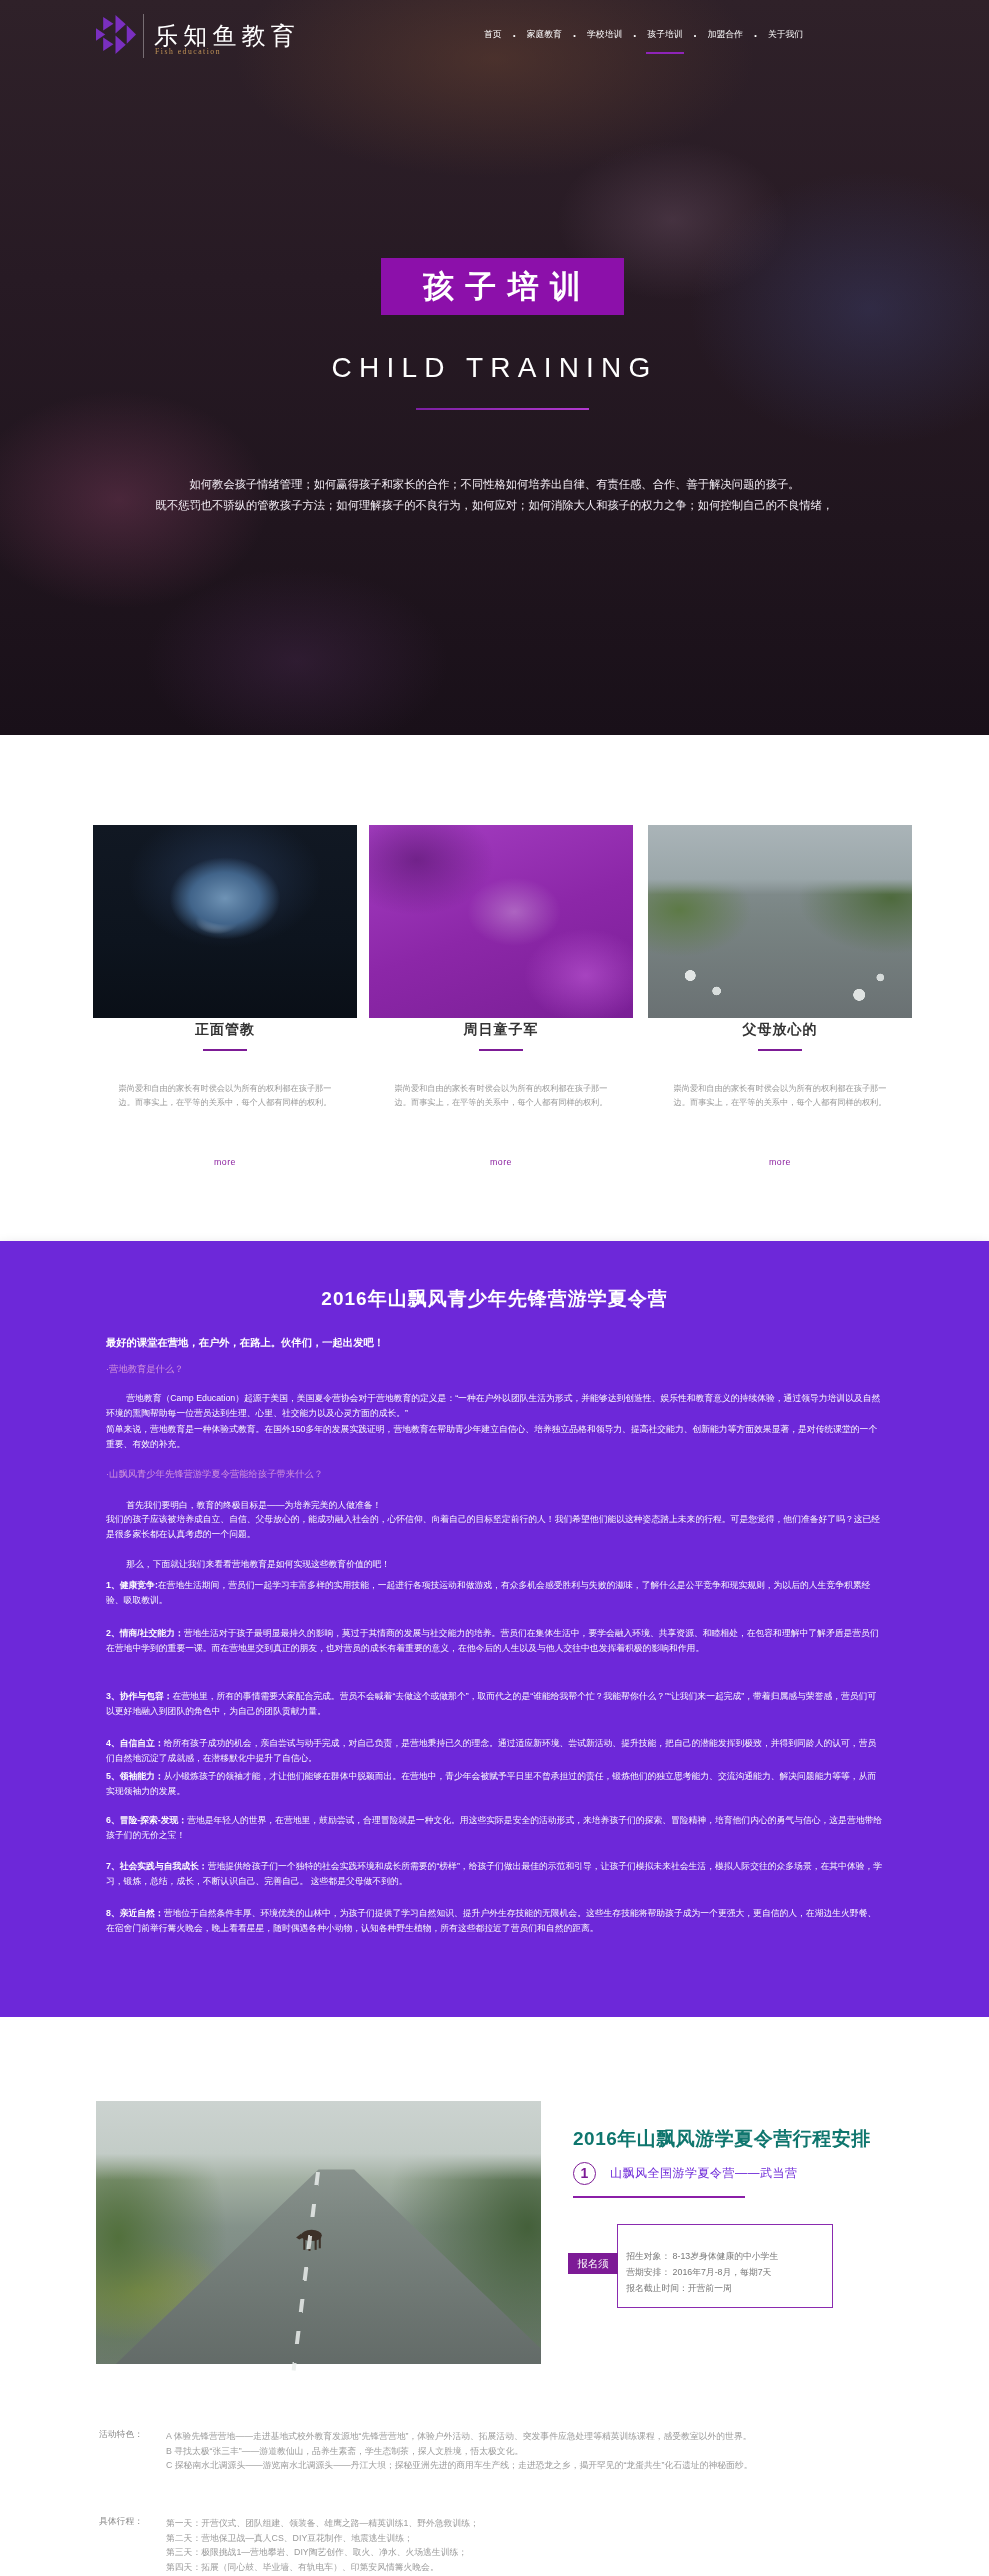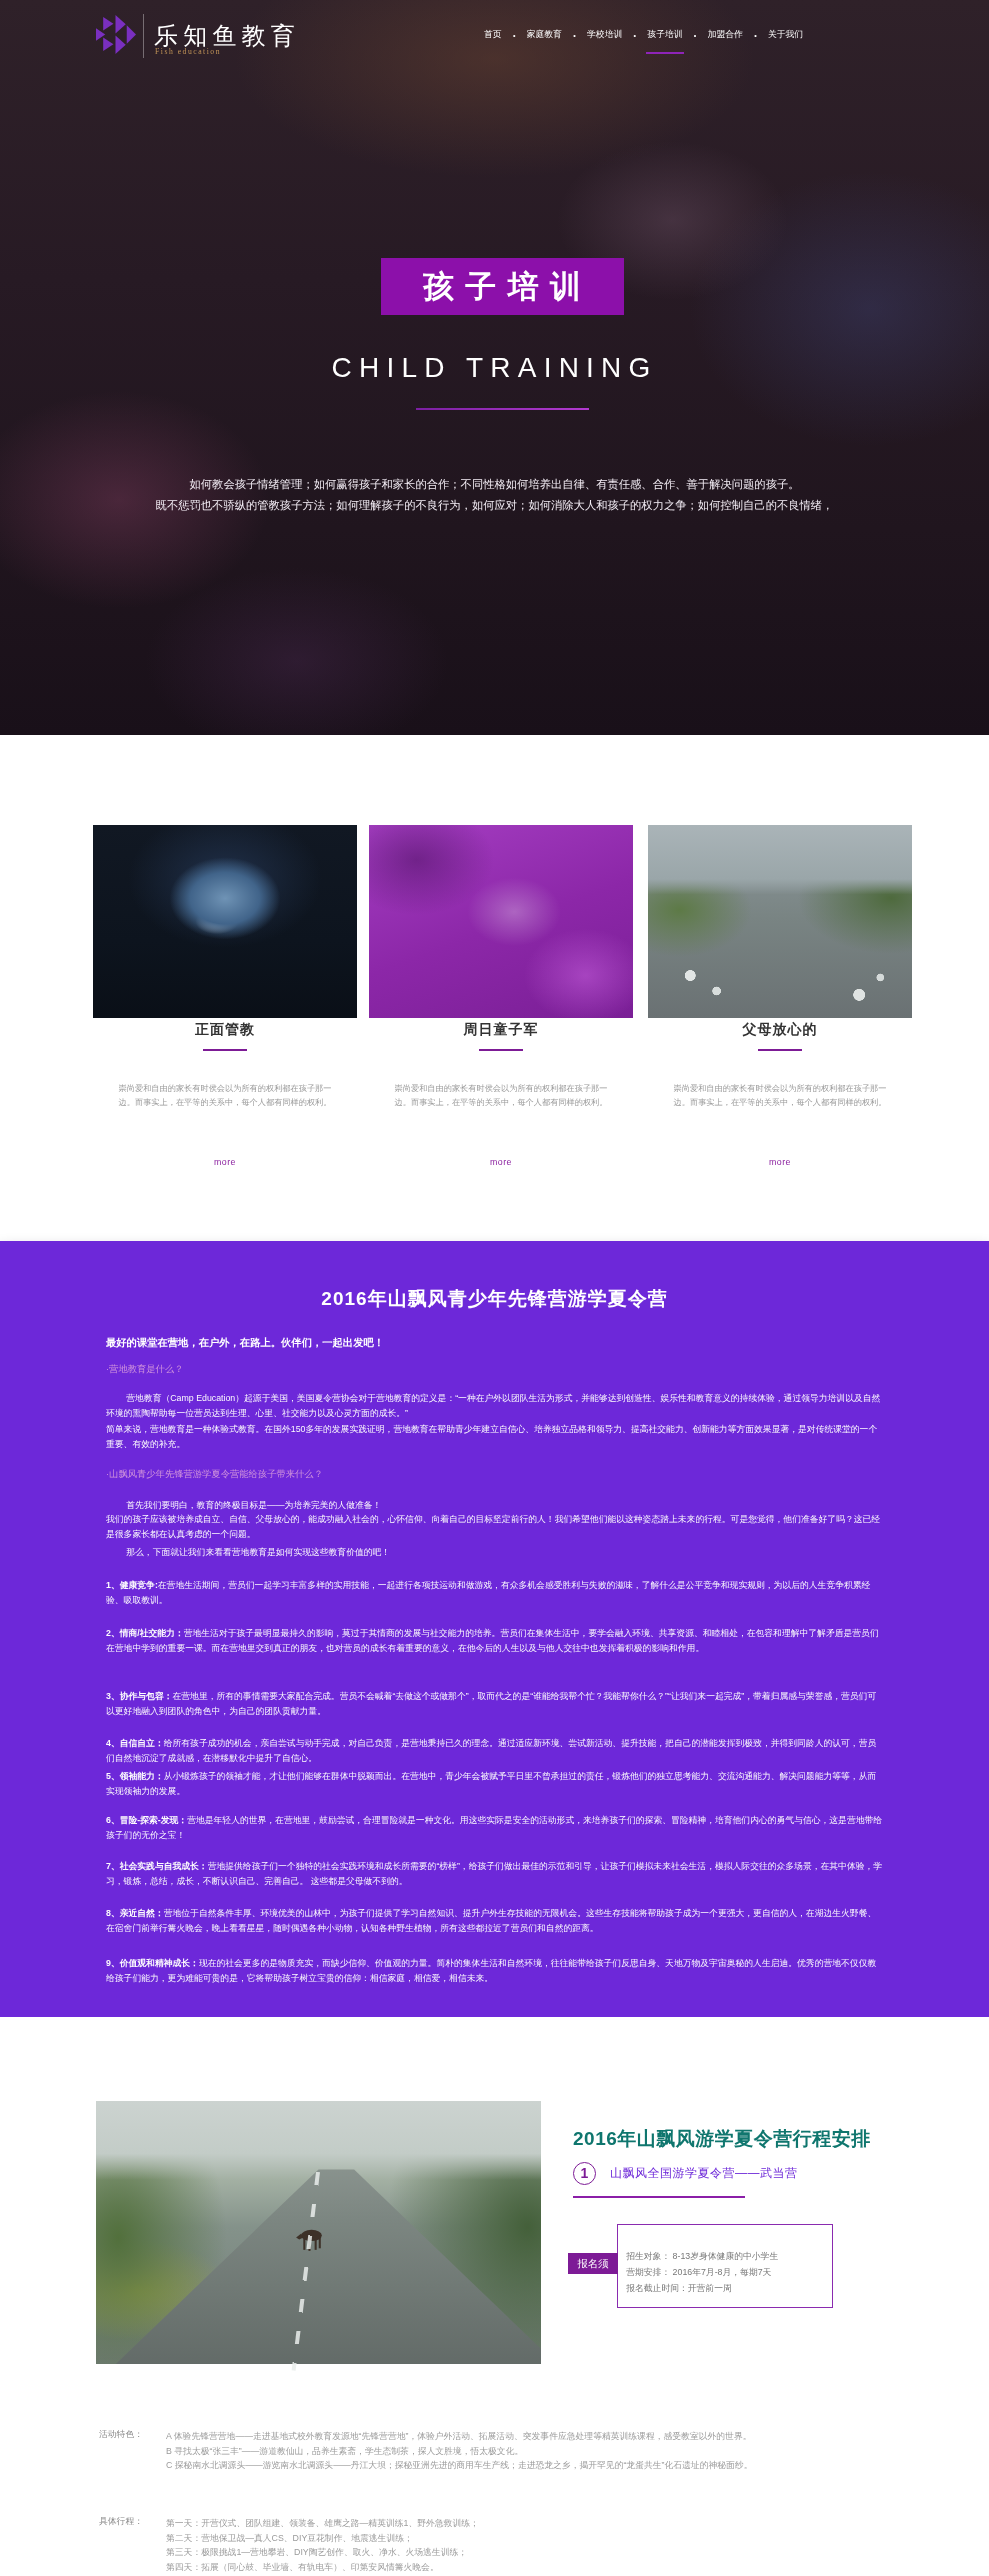--- a/index.html
+++ b/index.html
@@ -169,31 +169,30 @@
 
 <section class="camp">
   <h2 class="abs camp-title">2016年山飘风青少年先锋营游学夏令营</h2>
   <div class="abs camp-lead">最好的课堂在营地，在户外，在路上。伙伴们，一起出发吧！</div>
   <div class="abs camp-q" style="top:122px;">·营地教育是什么？</div>
   <p class="abs camp-p indent" style="top:150px;">营地教育（Camp Education）起源于美国，美国夏令营协会对于营地教育的定义是：“一种在户外以团队生活为形式，并能够达到创造性、娱乐性和教育意义的持续体验，通过领导力培训以及自然环境的熏陶帮助每一位营员达到生理、心里、社交能力以及心灵方面的成长。”</p>
   <p class="abs camp-p" style="top:181px;">简单来说，营地教育是一种体验式教育。在国外150多年的发展实践证明，营地教育在帮助青少年建立自信心、培养独立品格和领导力、提高社交能力、创新能力等方面效果显著，是对传统课堂的一个重要、有效的补充。</p>
   <div class="abs camp-q" style="top:227px;">·山飘风青少年先锋营游学夏令营能给孩子带来什么？</div>
   <p class="abs camp-p indent" style="top:257px;">首先我们要明白，教育的终极目标是——为培养完美的人做准备！</p>
   <p class="abs camp-p" style="top:271px;">我们的孩子应该被培养成自立、自信、父母放心的，能成功融入社会的，心怀信仰、向着自己的目标坚定前行的人！我们希望他们能以这种姿态踏上未来的行程。可是您觉得，他们准备好了吗？这已经是很多家长都在认真考虑的一个问题。</p>
-  <p class="abs camp-p indent" style="top:304px;">那么，下面就让我们来看看营地教育是如何实现这些教育价值的吧！</p>
+  <p class="abs camp-p indent" style="top:316px;">那么，下面就让我们来看看营地教育是如何实现这些教育价值的吧！</p>
 
   <p class="abs camp-item" style="top:337px;"><b>1、健康竞争:</b><span>在营地生活期间，营员们一起学习丰富多样的实用技能，一起进行各项技运动和做游戏，有众多机会感受胜利与失败的滋味，了解什么是公平竞争和现实规则，为以后的人生竞争积累经验、吸取教训。</span></p>
   <p class="abs camp-item" style="top:385px;"><b>2、情商/社交能力：</b><span>营地生活对于孩子最明显最持久的影响，莫过于其情商的发展与社交能力的培养。营员们在集体生活中，要学会融入环境、共享资源、和睦相处，在包容和理解中了解矛盾是营员们在营地中学到的重要一课。而在营地里交到真正的朋友，也对营员的成长有着重要的意义，在他今后的人生以及与他人交往中也发挥着积极的影响和作用。</span></p>
   <p class="abs camp-item" style="top:448px;"><b>3、协作与包容：</b><span>在营地里，所有的事情需要大家配合完成。营员不会喊着“去做这个或做那个”，取而代之的是“谁能给我帮个忙？我能帮你什么？”“让我们来一起完成”，带着归属感与荣誉感，营员们可以更好地融入到团队的角色中，为自己的团队贡献力量。</span></p>
   <p class="abs camp-item" style="top:495px;"><b>4、自信自立：</b><span>给所有孩子成功的机会，亲自尝试与动手完成，对自己负责，是营地秉持已久的理念。通过适应新环境、尝试新活动、提升技能，把自己的潜能发挥到极致，并得到同龄人的认可，营员们自然地沉淀了成就感，在潜移默化中提升了自信心。</span></p>
   <p class="abs camp-item" style="top:528px;"><b>5、领袖能力：</b><span>从小锻炼孩子的领袖才能，才让他们能够在群体中脱颖而出。在营地中，青少年会被赋予平日里不曾承担过的责任，锻炼他们的独立思考能力、交流沟通能力、解决问题能力等等，从而实现领袖力的发展。</span></p>
   <p class="abs camp-item" style="top:572px;"><b>6、冒险-探索-发现：</b><span>营地是年轻人的世界，在营地里，鼓励尝试，合理冒险就是一种文化。用这些实际是安全的活动形式，来培养孩子们的探索、冒险精神，培育他们内心的勇气与信心，这是营地带给孩子们的无价之宝！</span></p>
   <p class="abs camp-item" style="top:618px;"><b>7、社会实践与自我成长：</b><span>营地提供给孩子们一个独特的社会实践环境和成长所需要的“榜样”，给孩子们做出最佳的示范和引导，让孩子们模拟未来社会生活，模拟人际交往的众多场景，在其中体验，学习，锻炼，总结，成长，不断认识自己、完善自己。 这些都是父母做不到的。</span></p>
   <p class="abs camp-item" style="top:665px;"><b>8、亲近自然：</b><span>营地位于自然条件丰厚、环境优美的山林中，为孩子们提供了学习自然知识、提升户外生存技能的无限机会。这些生存技能将帮助孩子成为一个更强大，更自信的人，在湖边生火野餐、在宿舍门前举行篝火晚会，晚上看看星星，随时偶遇各种小动物，认知各种野生植物，所有这些都拉近了营员们和自然的距离。</span></p>
-  <p class="abs camp-item" style="top:715px;"><b>9、价值观和精神成长：</b><span>现在的社会更多的是物质充实，而缺少信仰、价值观的力量。简朴的集体生活和自然环境，往往能带给孩子们反思自身、天地万物及宇宙奥秘的人生启迪。优秀的营地不仅仅教给孩子们能力，更为难能可贵的是，它将帮助孩子树立宝贵的信仰：相信家庭，相信爱，相信未来。</span></p>
 </section>
 
 <section class="sched-1">
   <div class="photo photo-road">
     <svg class="moose" viewBox="0 0 70 60">
       <ellipse cx="38" cy="26" rx="20" ry="11" fill="#3d3128"></ellipse>
       <rect x="22" y="32" width="4" height="22" fill="#3d3128"></rect>
       <rect x="32" y="34" width="4" height="22" fill="#3d3128"></rect>
       <rect x="44" y="33" width="4" height="21" fill="#3d3128"></rect>
       <rect x="52" y="31" width="4" height="20" fill="#3d3128"></rect>

